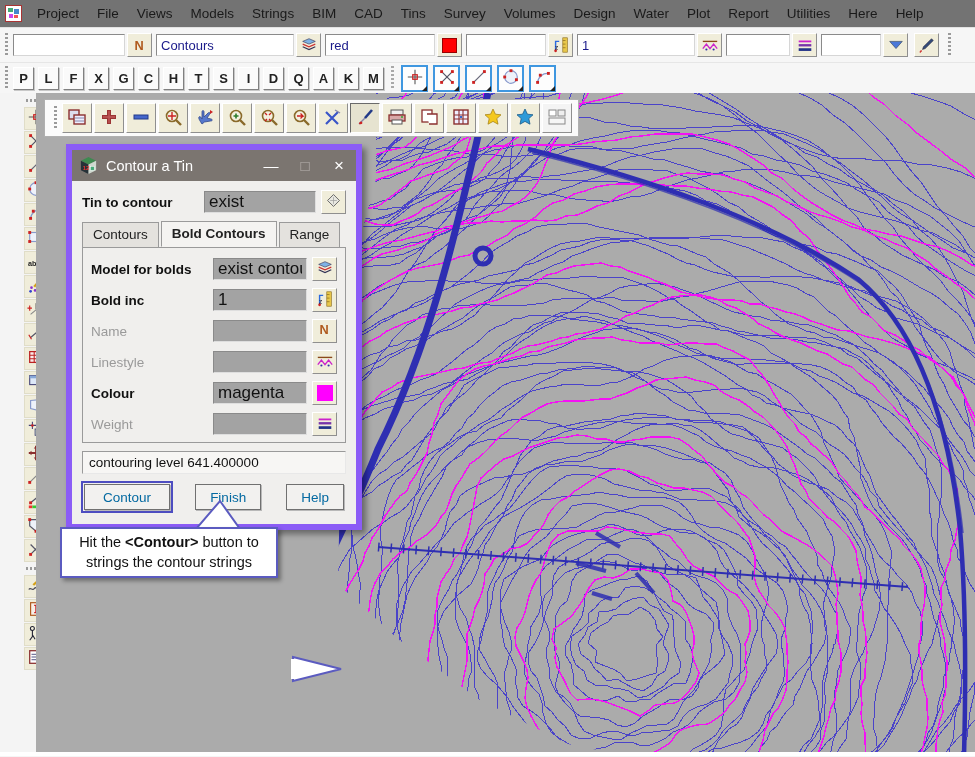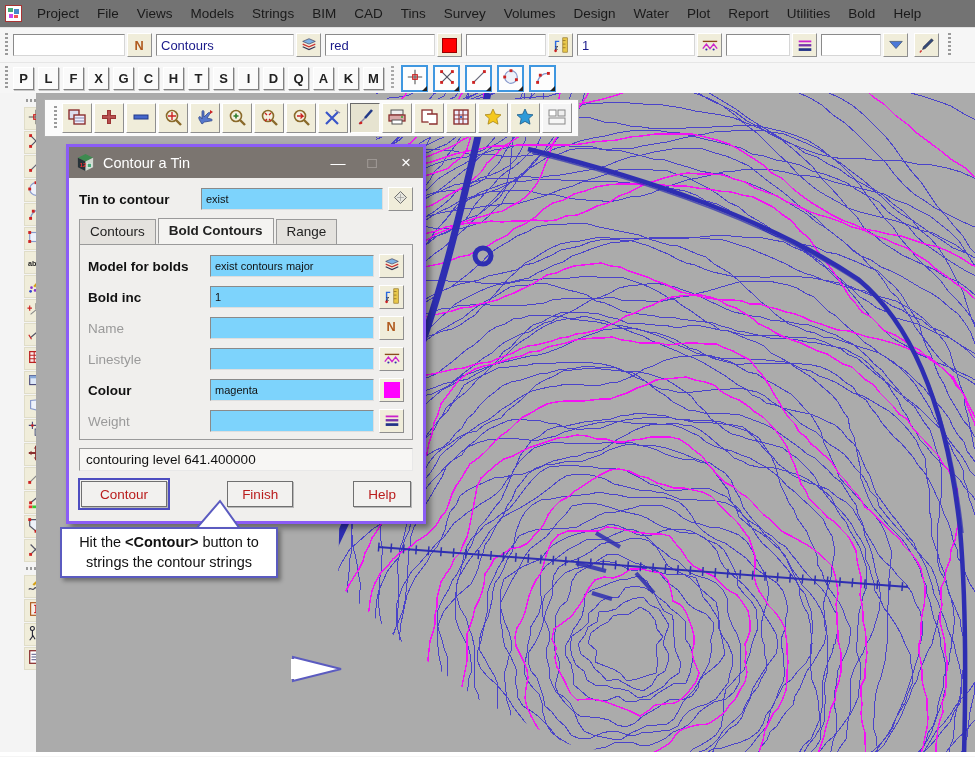--- a/index.html
+++ b/index.html
@@ -32,38 +32,38 @@
 
   #canvas-area{position:relative;flex:1;overflow:hidden;}
   #canvas-area svg.cv{position:absolute;left:0;top:0;}
 
   
   #view-toolbar{position:absolute;left:8px;top:6px;height:38px;background:#fbfbfb;border:1px solid #b0b0b0;display:flex;align-items:center;padding:0 4px;}
   .vtb{width:30px;height:30px;margin-right:2px;background:#f0edda;border:1px solid;border-color:#ffffff #8f8f8f #8f8f8f #ffffff;display:flex;align-items:center;justify-content:center;padding:0;}
   .vtb.pressed{border-color:#6a6a6a #ffffff #ffffff #6a6a6a;background:#e6e3d0;}
 
   
-  #dialog{position:absolute;left:30px;top:51px;width:360px;background:#f0efed;border:3px solid #8b5cf6;box-shadow:4px 4px 6px rgba(0,0,0,.4);}
+  #dialog{position:absolute;left:30px;top:51px;width:296px;background:#f0efed;border:6px solid #8b5cf6;box-shadow:4px 4px 6px rgba(0,0,0,.4);}
   #dlg-titlebar{height:31px;background:#7b7570;display:flex;align-items:center;color:#fff;}
   #dlg-title{flex:1;font-size:14.5px;margin-left:8px;}
   .dlg-ctl{width:34px;text-align:center;font-size:15px;color:#fff;cursor:default;}
   .dlg-ctl.max{color:#b9b4b0;}
   #dlg-body{padding:9px 10px 10px 10px;}
   .dlg-row{display:flex;align-items:center;margin-bottom:7px;}
   .dlg-label{width:122px;font-size:13.5px;color:#111;}
   .dlg-label.dis{color:#9a9a9a;}
-  .dlg-input{flex:1;height:22px;border:1px solid #8a8a8a;border-right-color:#dedede;border-bottom-color:#dedede;background:#7dd3fc;font-size:11px;padding:0 4px;color:#111;min-width:0;}
+  .dlg-input{flex:1;height:22px;border:1px solid #8a8a8a;border-right-color:#dedede;border-bottom-color:#dedede;background:#a3a3a3;font-size:17px;padding:0 4px;color:#111;min-width:0;}
   .dlg-btn{width:25px;height:24px;margin-left:5px;background:#f0edda;border:1px solid;border-color:#ffffff #8f8f8f #8f8f8f #ffffff;display:flex;align-items:center;justify-content:center;padding:0;flex:0 0 auto;}
   #tabs{display:flex;margin:4px 0 0 0;}
   .tab{padding:4px 10px 5px 10px;font-size:13.5px;border:1px solid #9a9a9a;border-bottom:none;background:#e4e2de;margin-right:2px;color:#222;position:relative;top:1px;}
   .tab.active{background:#f4f3f1;font-weight:bold;top:0;border-bottom:1px solid #f4f3f1;z-index:2;}
   #tab-panel{border:1px solid #9a9a9a;padding:9px 8px 4px 8px;background:#f0efed;position:relative;z-index:1;}
   #status-box{margin-top:8px;height:23px;border:1px solid #9a9a9a;border-right-color:#e8e8e8;border-bottom-color:#e8e8e8;background:#f7f6f4;font-size:13.5px;color:#111;display:flex;align-items:center;padding:0 6px;}
   #dlg-buttons{display:flex;justify-content:space-between;margin:10px 2px 4px 2px;}
-  .push-btn{height:26px;background:#f2f1ef;border:1px solid #707070;box-shadow:1px 1px 0 #b8b8b8;font-size:13.5px;color:#b91c1c;padding:0 14px;}
+  .push-btn{height:26px;background:#f2f1ef;border:1px solid #707070;box-shadow:1px 1px 0 #b8b8b8;font-size:13.5px;color:#0369a1;padding:0 14px;}
   #btn-contour{outline:2px solid #4d4dc0;outline-offset:1px;font-weight:normal;padding:0 18px;}
 
   
   .callout{position:absolute;background:#fff;border:2px solid #5b5bc0;box-shadow:3px 3px 4px rgba(0,0,0,.35);text-align:center;font-size:14.5px;color:#111;padding:4px 8px;line-height:1.35;}
   .co-ptr{position:absolute;}
 </style>
 </head>
 <body>
 
 <div id="app">
@@ -88,21 +88,21 @@
         <span class="menu-item">BIM</span>
         <span class="menu-item">CAD</span>
         <span class="menu-item">Tins</span>
         <span class="menu-item">Survey</span>
         <span class="menu-item">Volumes</span>
         <span class="menu-item">Design</span>
         <span class="menu-item">Water</span>
         <span class="menu-item">Plot</span>
         <span class="menu-item">Report</span>
         <span class="menu-item">Utilities</span>
-        <span class="menu-item">Bold</span>
+        <span class="menu-item">Here</span>
         <span class="menu-item">Help</span>
       </div>
   </div>
 
   <div id="toolbar-fields" class="tbar">
     <span class="grip"></span>
     <input class="tb-input" style="width: 112px;" value="">
     <button class="tb-btn">
         <span class="ic">
           <svg viewBox="0 0 20 20" width="17" height="17">

